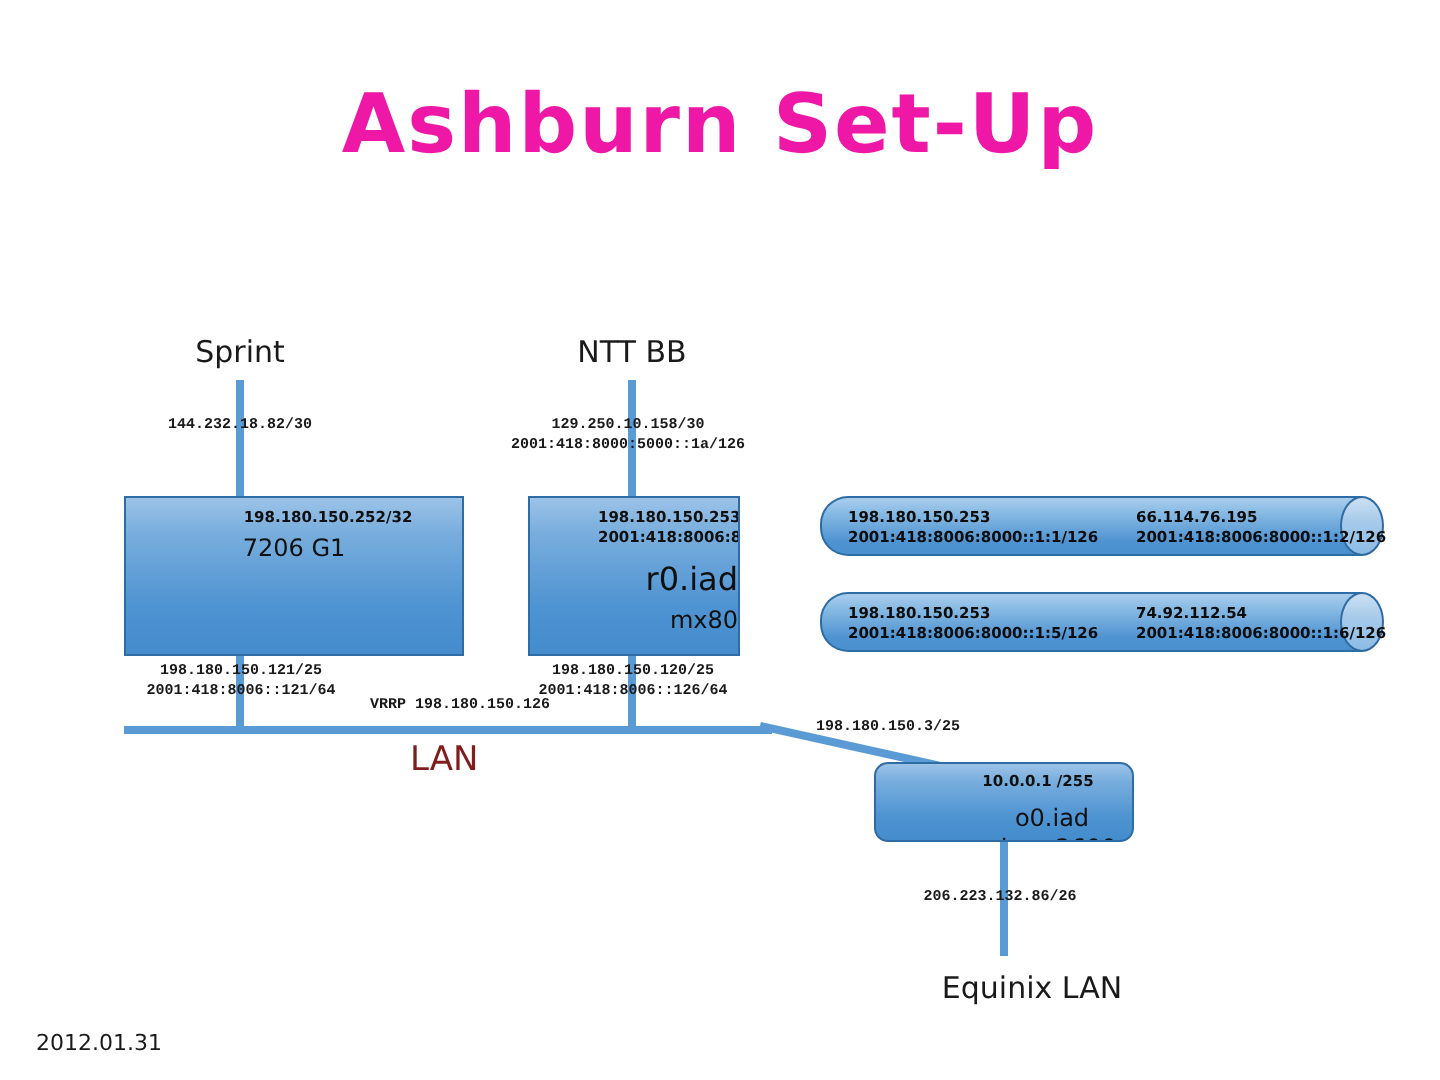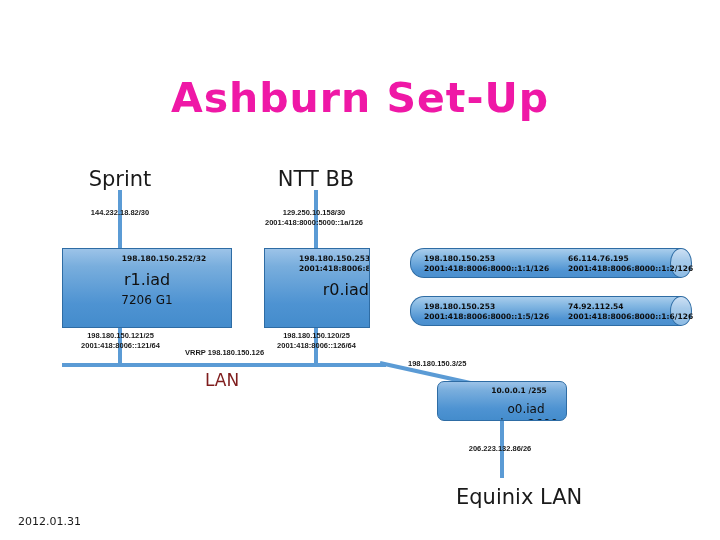--- a/index.html
+++ b/index.html
@@ -21,37 +21,36 @@
     position: absolute;
     top: 38px;
     left: 0;
     width: 720px;
     text-align: center;
     font-family: "DejaVu Sans", sans-serif;
     font-size: 41px;
     font-weight: bold;
     letter-spacing: 1px;
     color: #ef18a6;
-    margin-top: 36px;
   }
 
   
   .endpoint-label {
     position: absolute;
     font-family: "DejaVu Sans", sans-serif;
-    font-size: 21px;
+    font-size: 15px;
     color: #1a1a1a;
     white-space: nowrap;
     text-align: center;
   }
 
   
   .link-label {
     position: absolute;
-    font-family: Liberation Sans, sans-serif;
+    font-family: Liberation Mono, monospace;
     font-size: 7.5px;
     font-weight: bold;
     color: #1a1a1a;
     line-height: 10px;
     white-space: nowrap;
     text-align: center;
   }
   .link-label.left-align { text-align: left; }
 
   
@@ -185,40 +184,40 @@
 <div id="slide-title">Ashburn Set-Up</div>
 
 <div class="endpoint-label" style="left:62px; top:167px; width:116px;">Sprint</div>
 
 <div class="conn-v" style="left:118px; top:190px; height:60px;"></div>
 
 <div class="link-label" style="left:60px; top:208px; width:120px;">144.232.18.82/30</div>
 
 <div class="router-box" style="left:62px; top:248px; width:170px; height:80px;">
   <div class="rb-addr">198.180.150.252/32</div>
-  <div class="rb-name">r1.iad</div>
   <div class="rb-model">7206 G1</div>
 </div>
 
 <div class="conn-v" style="left:118px; top:328px; height:38px;"></div>
 
 <div class="link-label" style="left:58px; top:331px; width:125px;">198.180.150.121/25</div>
 <div class="link-label" style="left:58px; top:341px; width:125px;">2001:418:8006::121/64</div>
 
 <div class="endpoint-label" style="left:258px; top:167px; width:116px;">NTT BB</div>
 
 <div class="conn-v" style="left:314px; top:190px; height:60px;"></div>
 
 <div class="link-label" style="left:254px; top:208px; width:120px;">129.250.10.158/30</div>
 <div class="link-label" style="left:254px; top:218px; width:120px;">2001:418:8000:5000::1a/126</div>
 
 <div class="router-box" style="left:264px; top:248px; width:106px; height:80px;text-align:right;">
   <div class="rb-addr">198.180.150.253/32</div>
   <div class="rb-addr" style="margin-top:0;">2001:418:8006:8000::253/128</div>
   <div class="rb-name">r0.iad</div>
+  <div class="rb-model">mx80</div>
 </div>
 
 <div class="conn-v" style="left:314px; top:328px; height:38px;"></div>
 
 <div class="link-label" style="left:254px; top:331px; width:125px;">198.180.150.120/25</div>
 <div class="link-label" style="left:254px; top:341px; width:125px;">2001:418:8006::126/64</div>
 
 <div class="link-label left-align" style="left:185px; top:348px;">VRRP 198.180.150.126</div>
 
 <div class="peer-cyl" style="left:410px; top:248px; width:282px;">

